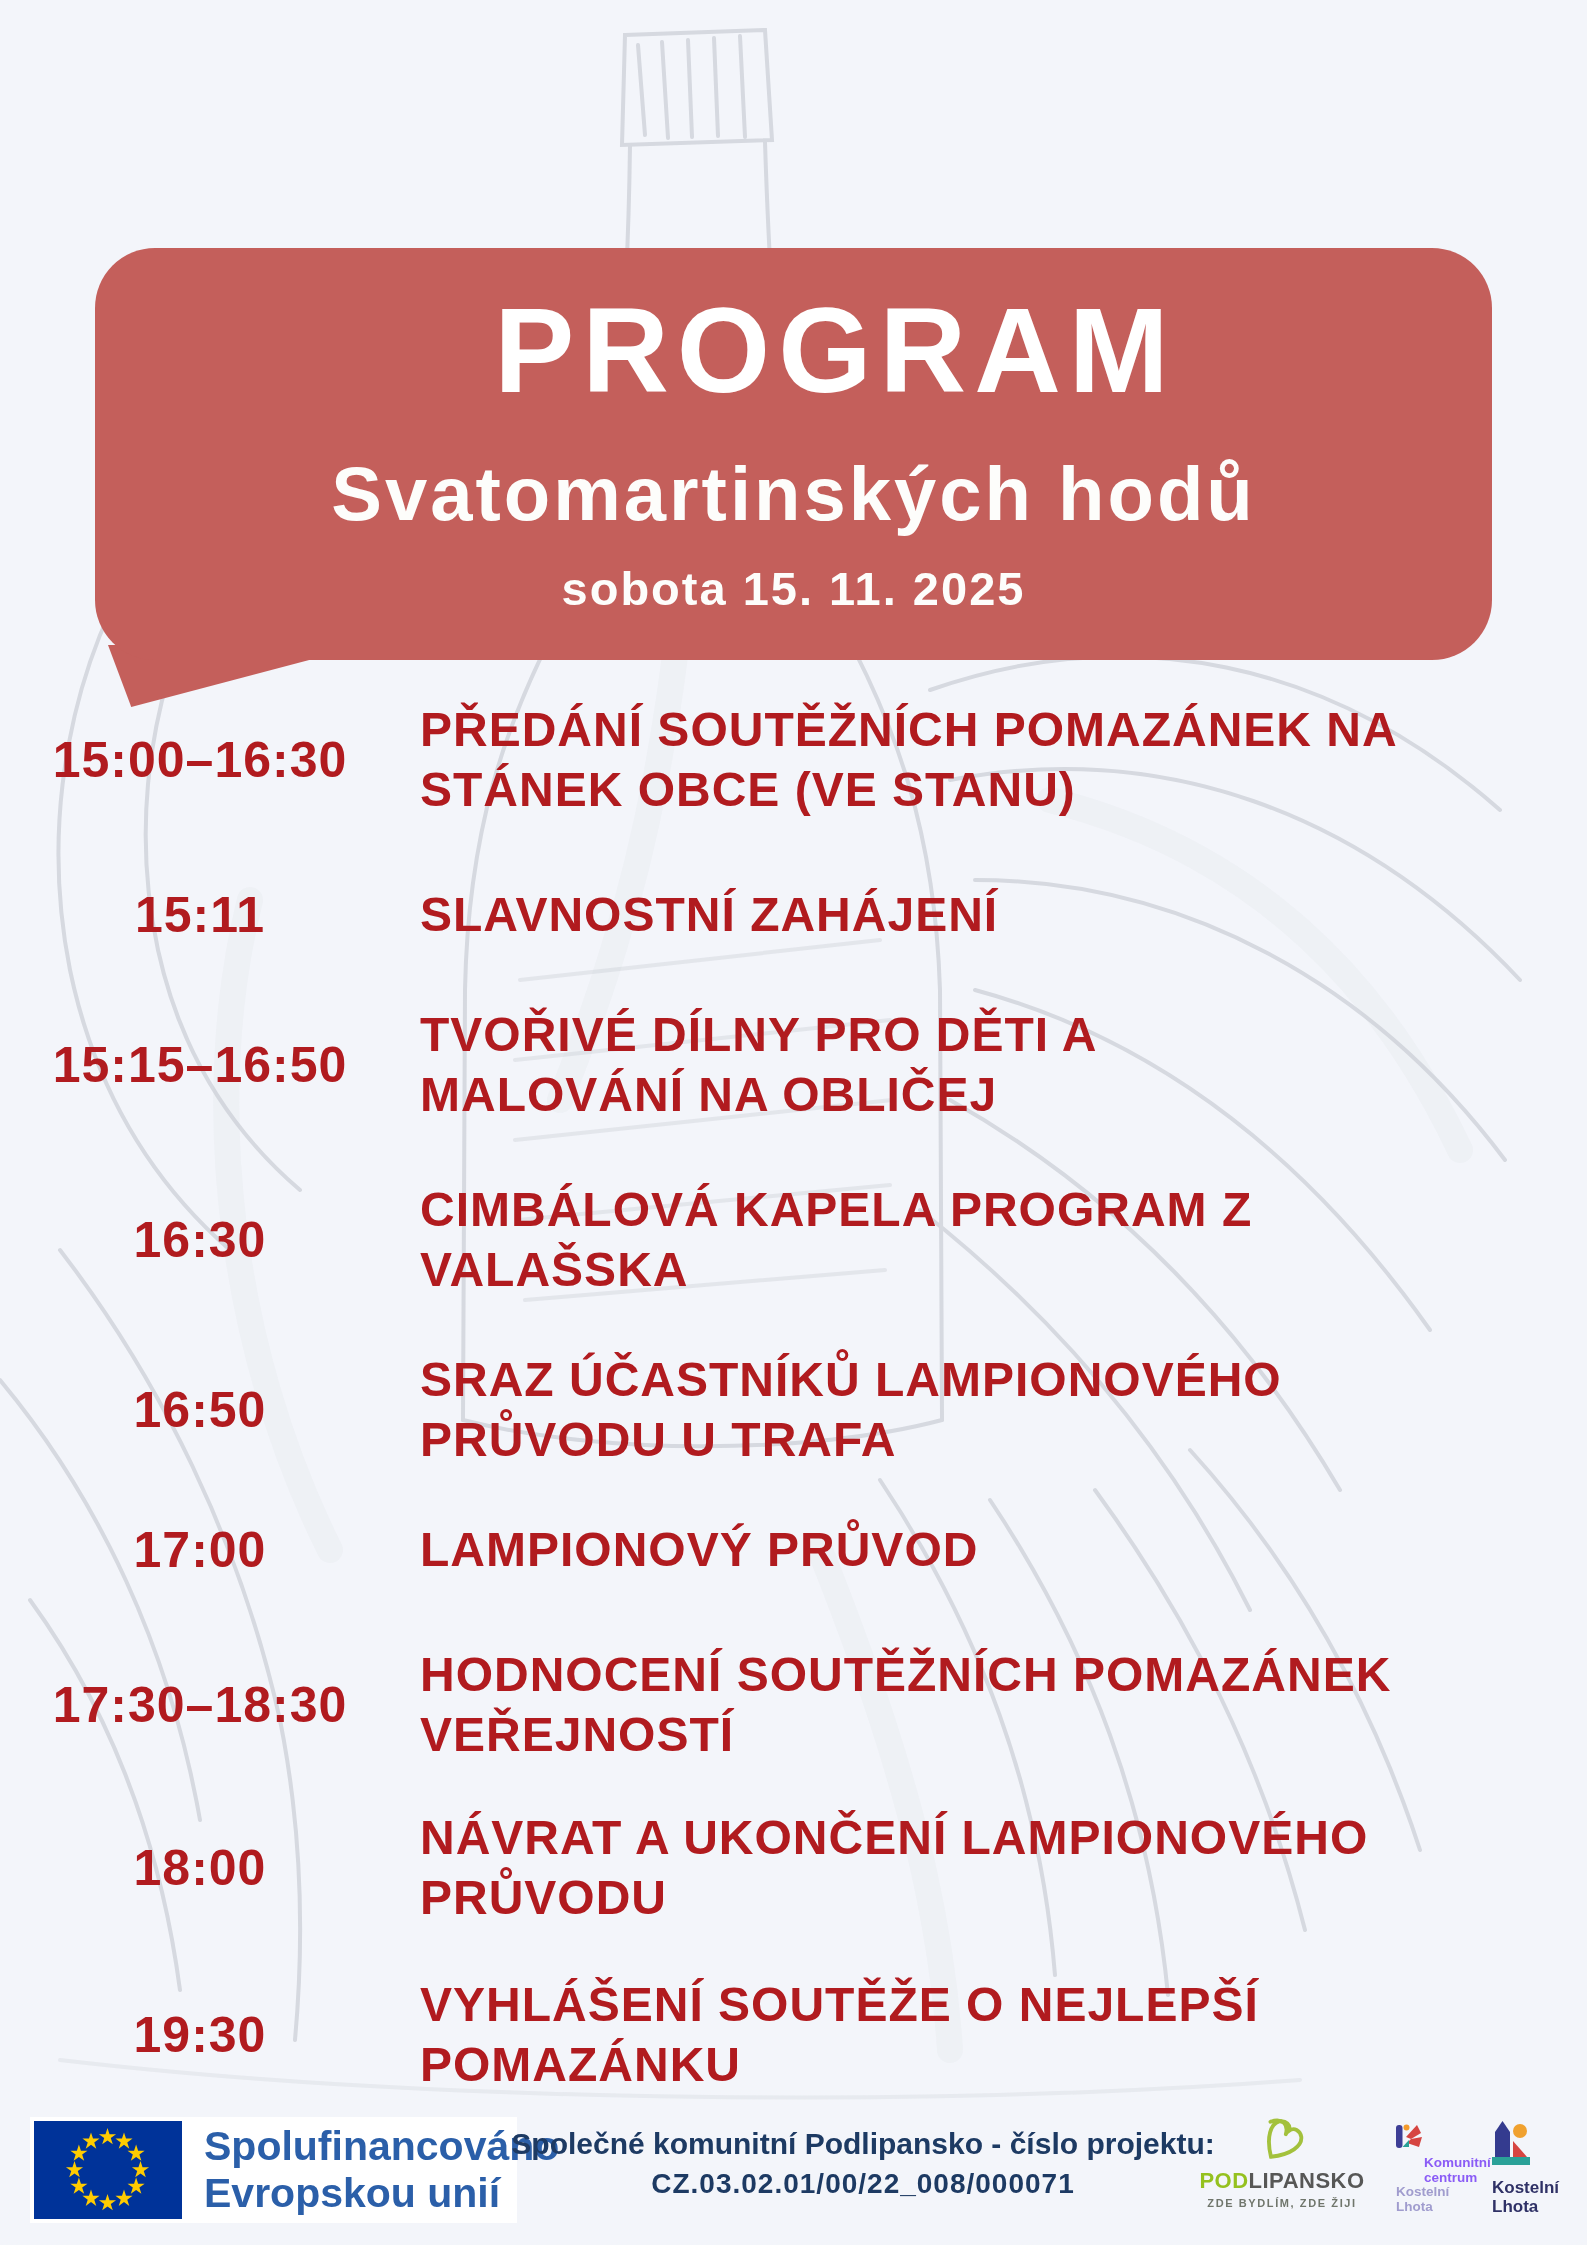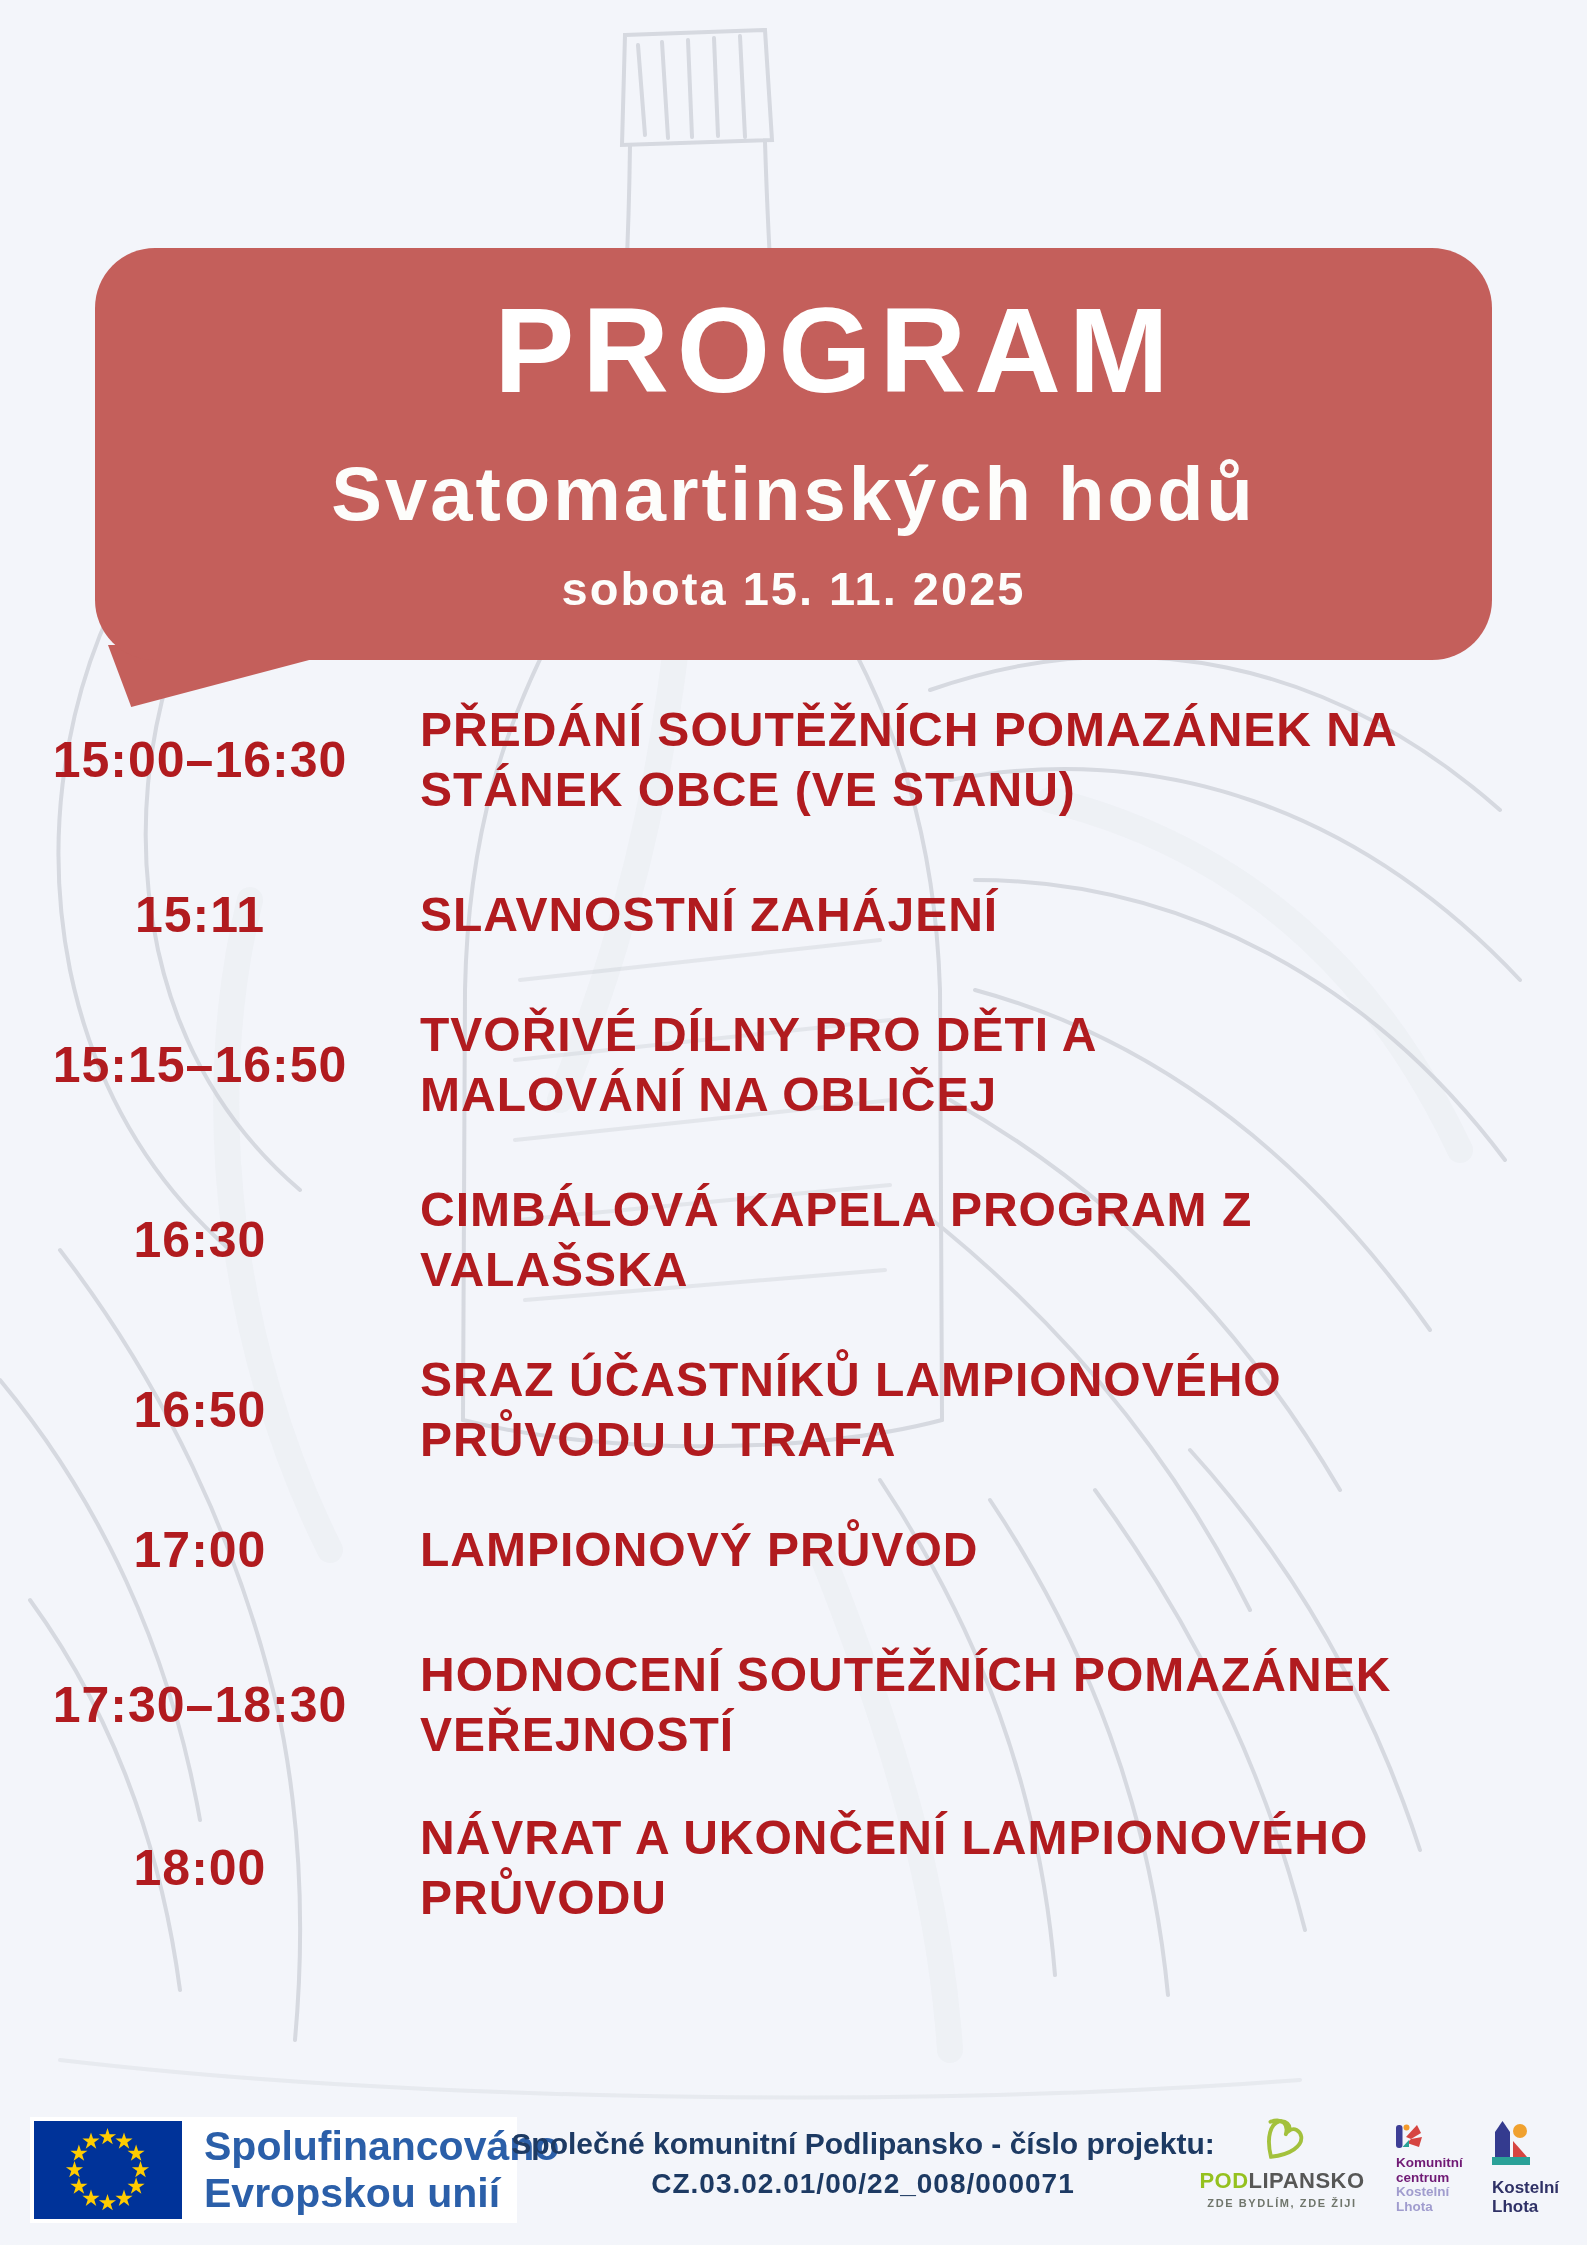--- a/index.html
+++ b/index.html
@@ -75,21 +75,21 @@
   .pod-name { font-size:22px; font-weight:700; letter-spacing:0.5px; margin-top:2px; white-space:nowrap; }
   .pod-name .g { color:#95c11f; }
   .pod-name .d { color:#575756; }
   .pod-tag { font-size:11px; font-weight:700; color:#70766c; letter-spacing:1.6px; margin-top:3px; white-space:nowrap; }
 
   .kc {
     position:absolute; left:1396px; top:2124px; width:110px; z-index:3;
     font-weight:700;
   }
   .kc-text { margin-top:4px; font-size:13.5px; line-height:14.5px; }
-  .kc-text .n { color:#701a75; }
+  .kc-text .n { color:#8b5cf6;margin-left:28px; }
   .kc-text .l { color:#a09cce; }
 
   .kl { position:absolute; left:1492px; top:2120px; width:95px; z-index:3; }
   .kl-text { margin-top:8px; color:#2f3166; font-size:17px; font-weight:700; line-height:19px; }
 </style>
 </head>
 <body>
 
 <div class="poster">
 
@@ -186,20 +186,27 @@
       <span class="line">VEŘEJNOSTÍ</span>
     </div>
   </div>
   <div class="row" style="top:1808px">
     <div class="time">18:00</div>
     <div class="event">
       <span class="line">NÁVRAT A UKONČENÍ LAMPIONOVÉHO</span>
       <span class="line">PRŮVODU</span>
     </div>
   </div>
+  <div class="row" style="top:1975px">
+    <div class="time">19:30</div>
+    <div class="event">
+      <span class="line">VYHLÁŠENÍ SOUTĚŽE O NEJLEPŠÍ</span>
+      <span class="line">POMAZÁNKU</span>
+    </div>
+  </div>
 
   <div class="eu-box">
     <svg class="eu-flag" width="148" height="98" viewBox="0 0 148 98" aria-hidden="true">
       <defs>
         <path id="st" d="M0,-9 L2.02,-2.78 L8.56,-2.78 L3.27,1.06 L5.29,7.28 L0,3.44 L-5.29,7.28 L-3.27,1.06 L-8.56,-2.78 L-2.02,-2.78 Z" fill="#ffcc00"></path>
       </defs>
       <rect x="0" y="0" width="148" height="98" fill="#003399"></rect>
       <use href="#st" transform="translate(73.5,16)"></use>
       <use href="#st" transform="translate(90,20.4)"></use>
       <use href="#st" transform="translate(102.1,32.5)"></use>

